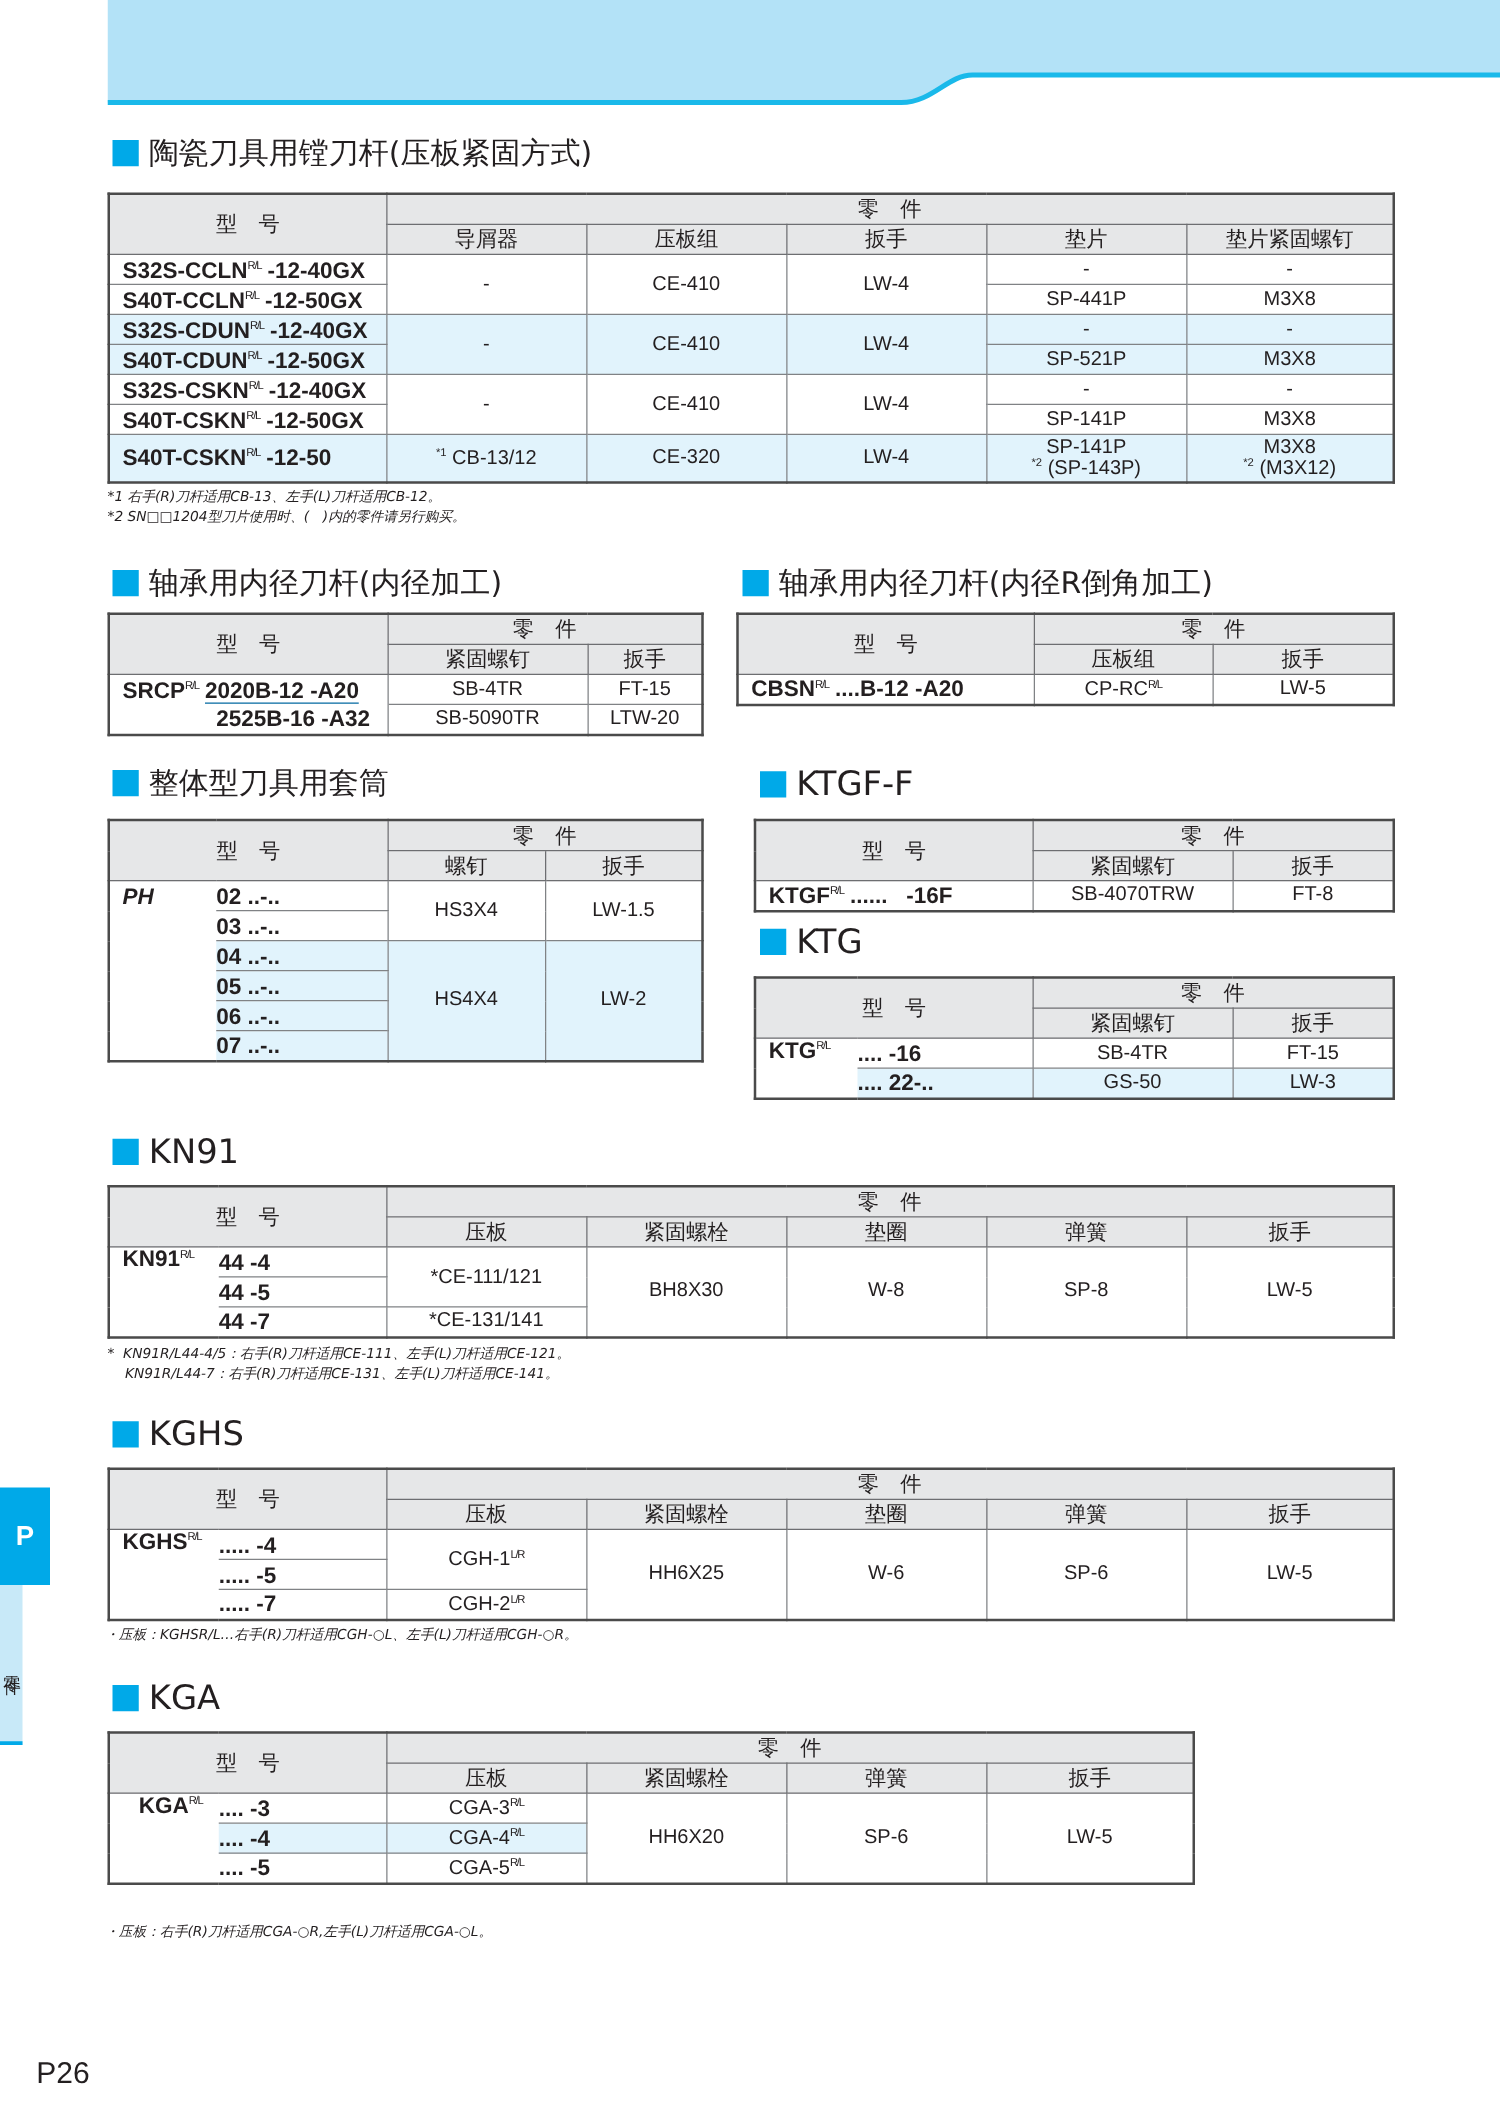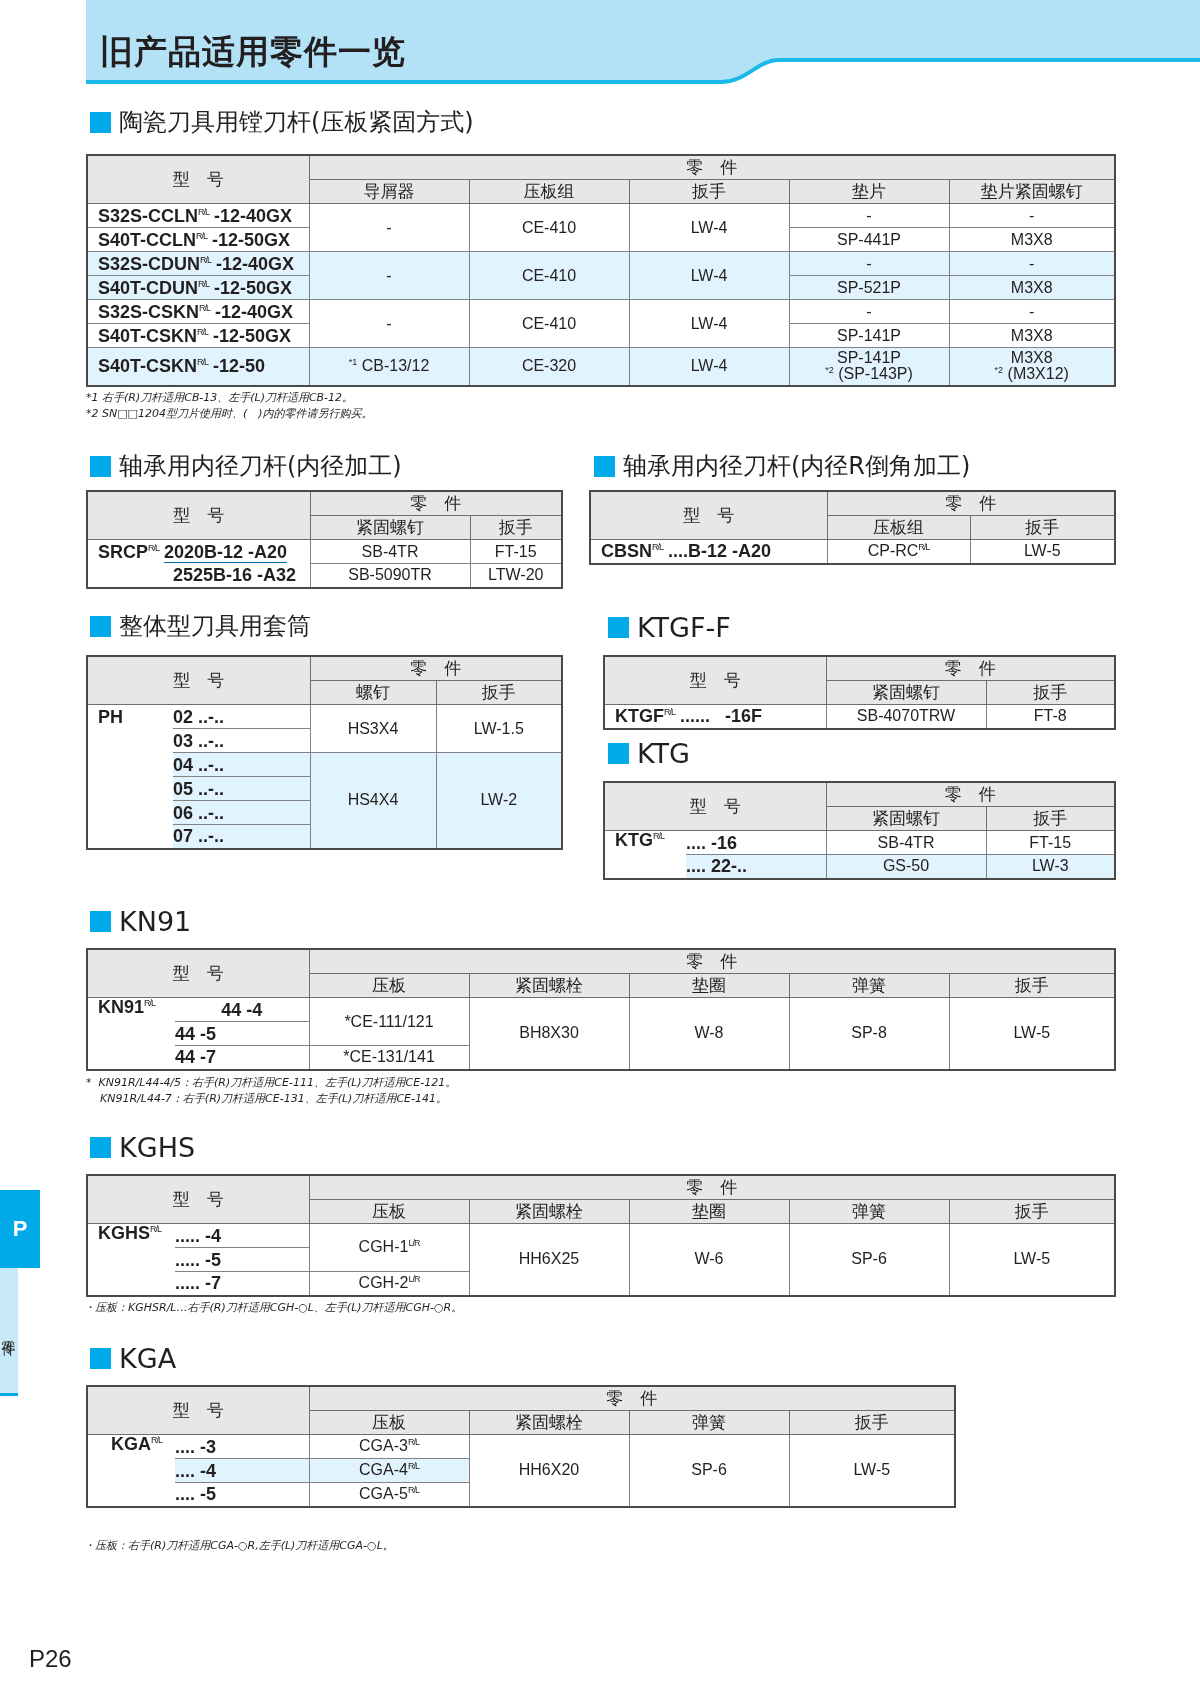--- a/index.html
+++ b/index.html
@@ -36,21 +36,20 @@
   .pagenum { position: absolute; left: 29px; top: 1645px; font-size: 24px; font-weight: normal; font-family: "Liberation Sans", sans-serif; color: #231f20; }
 </style>
 </head>
 <body>
 
 <div class="hdr">
   <svg width="1114" height="90" viewBox="0 0 1114 90">
     <path d="M0 0 H1114 V60 H692 C672 60 660 82 635 82 H0 Z" fill="#b3e2f7"></path>
     <path d="M0 82 H635 C660 82 672 60 692 60 H1114" fill="none" stroke="#1ab9ea" stroke-width="4"></path>
   </svg>
-  <div class="hdr-title">旧产品适用零件一览</div>
 </div>
 
 <div class="sec" style="left:90px; top:106px;">
   <span class="sq"></span>
   <span>陶瓷刀具用镗刀杆(压板紧固方式)</span>
 </div>
 <table class="pt" style="left:86px; top:154px; width:1028px;">
   <colgroup>
       <col style="width:222px">
       <col style="width:160px">
@@ -208,21 +207,21 @@
   <tbody>
       <tr>
     <th colspan="2" rowspan="2">型　号</th>
     <th colspan="2">零　件</th>
   </tr>
   <tr>
     <th>螺钉</th>
     <th>扳手</th>
   </tr>
   <tr>
-    <td rowspan="6" class="model" style="vertical-align:top; padding-top:3px; border-right:none;">PH</td>
+    <td rowspan="6" class="model" style="vertical-align:top; padding-top:3px; border-right:none;font-style:italic;">PH</td>
     <td class="model nbl" style="padding-left:0;">02 ..-..</td>
     <td rowspan="2">HS3X4</td>
     <td rowspan="2">LW-1.5</td>
   </tr>
   <tr>
         <td class="model nbl" style="padding-left:0;">03 ..-..</td>
       </tr>
   <tr>
     <td class="model nbl blue" style="padding-left:0;">04 ..-..</td>
     <td rowspan="4" class="blue">HS4X4</td>
@@ -322,21 +321,21 @@
   </tr>
   <tr>
     <th>压板</th>
     <th>紧固螺栓</th>
     <th>垫圈</th>
     <th>弹簧</th>
     <th>扳手</th>
   </tr>
   <tr>
     <td rowspan="3" class="model" style="vertical-align:top; border-right:none;"><span>KN91</span><sup class="rl">R/L</sup></td>
-    <td class="model nbl" style="padding-left:0;text-align:center;">44  -4</td>
+    <td class="model nbl" style="padding-left:0;">44  -4</td>
     <td rowspan="2">*CE-111/121</td>
     <td rowspan="3">BH8X30</td>
     <td rowspan="3">W-8</td>
     <td rowspan="3">SP-8</td>
     <td rowspan="3">LW-5</td>
   </tr>
   <tr>
         <td class="model nbl" style="padding-left:0;">44  -5</td>
       </tr>
   <tr>

